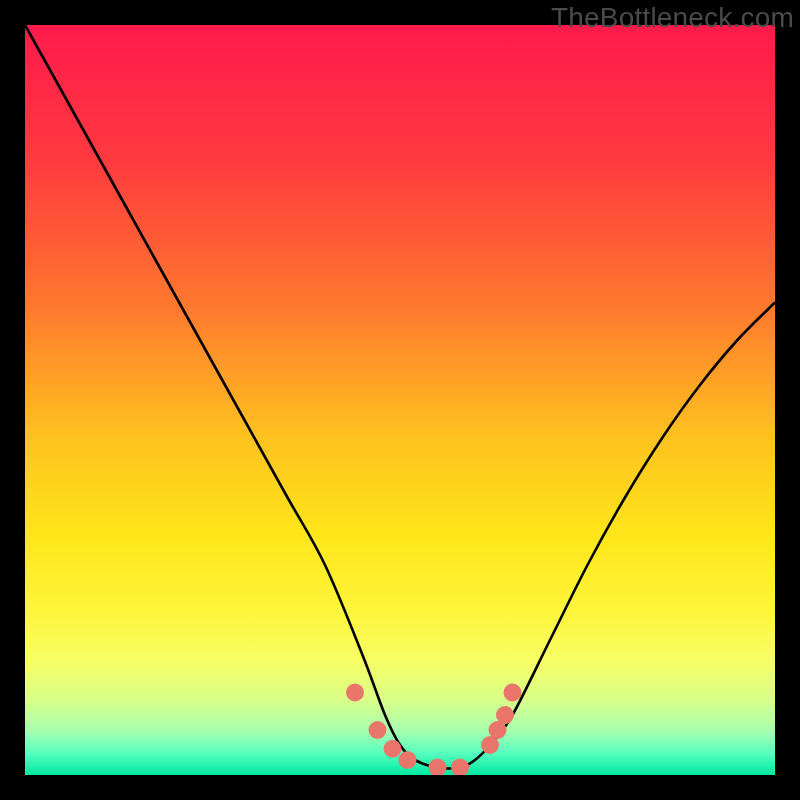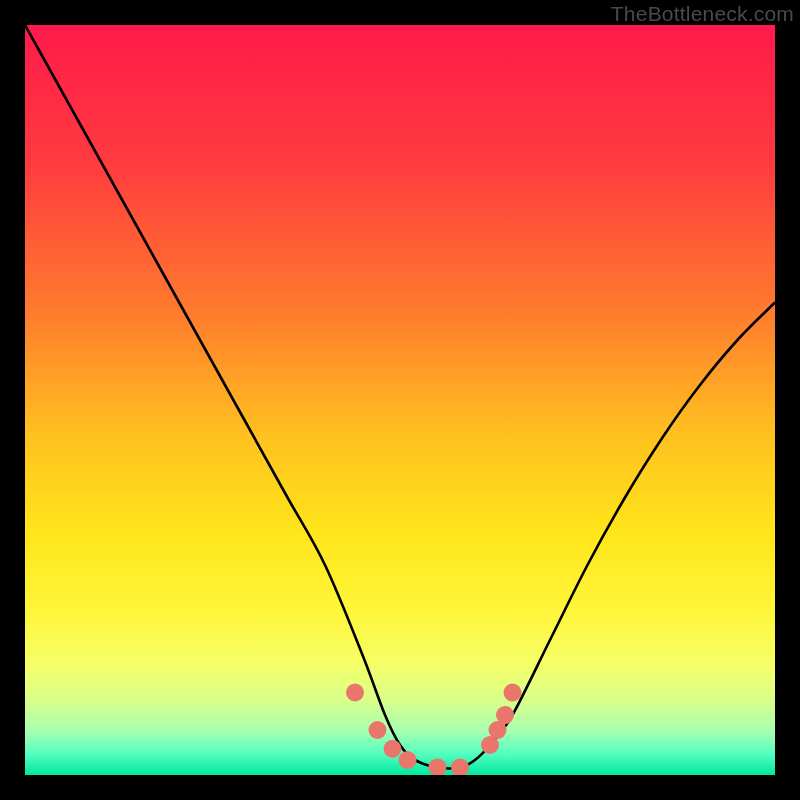--- a/index.html
+++ b/index.html
@@ -32,21 +32,21 @@
     position: absolute;
     inset: 0;
     width: 100%;
     height: 100%;
   }
   .watermark {
     position: absolute;
     top: 2px;
     right: 6px;
     color: #4a4a4a;
-    font-size: 21px;
+    font-size: 28px;
     font-weight: 500;
     letter-spacing: 0.2px;
     user-select: none;
   }
 </style>
 </head>
 <body>
 
 <div class="frame">
 

